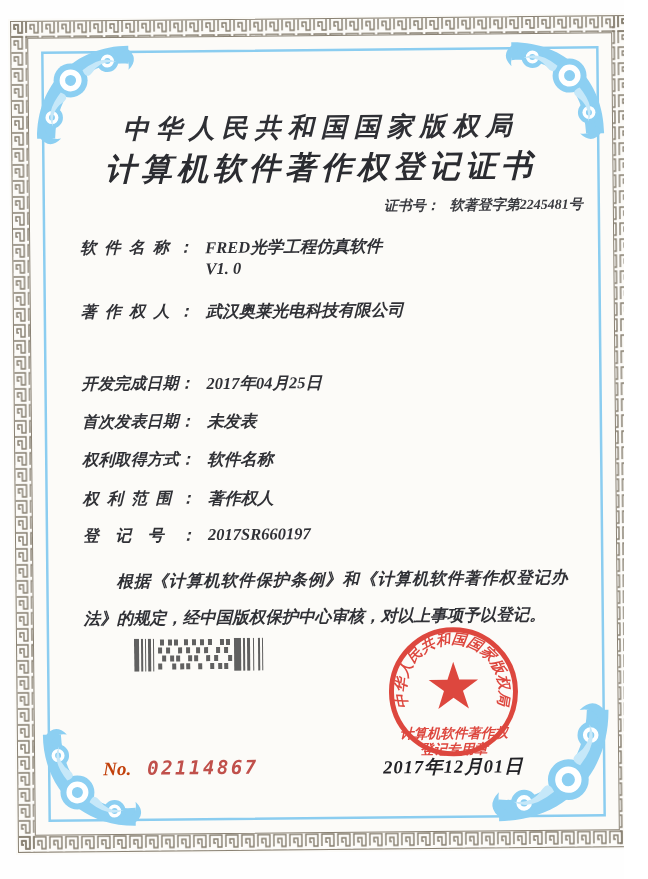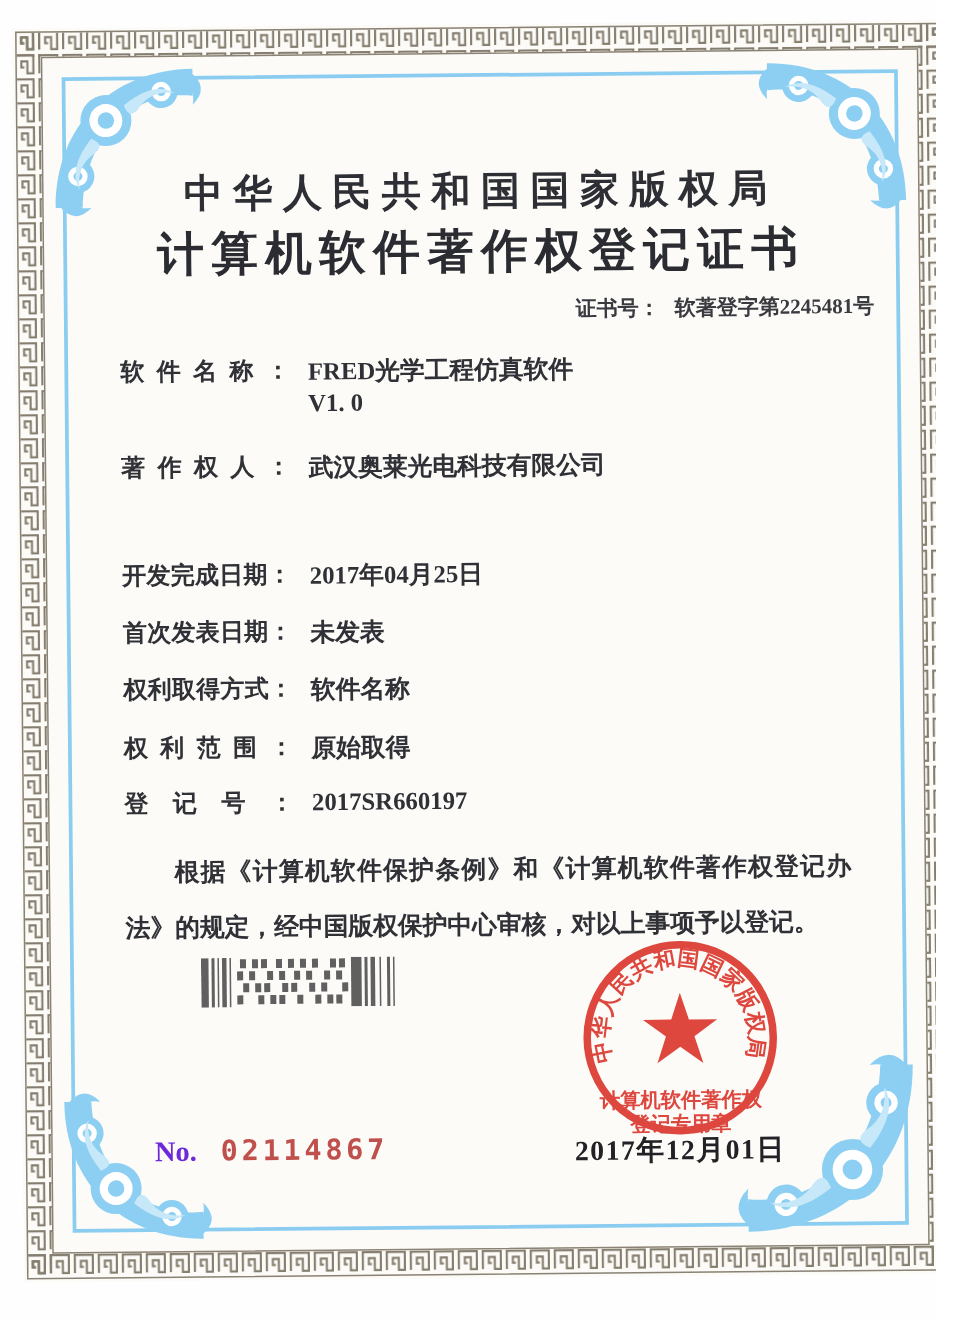--- a/index.html
+++ b/index.html
@@ -1,17 +1,17 @@
 <!DOCTYPE html>
 <html><head>
 <meta charset="utf-8">
 <style>
   html,body{margin:0;padding:0;background:#ffffff;}
   .stage{position:relative;width:624px;height:879px;background:#fefefe;overflow:hidden;
-         font-family:"Liberation Serif","DejaVu Serif",serif;color:#33343a;}
+         font-family:"Liberation Serif","DejaVu Serif",serif;color:#33343a;font-style:italic;}
   .cert{position:absolute;left:12px;top:16px;width:623px;height:836px;background:#fcfbf8;
         transform:rotate(-0.55deg);transform-origin:50% 50%;}
   .frame-svg{position:absolute;left:0;top:0;width:623px;height:836px;}
   .block{position:absolute;white-space:nowrap;}
   .title1{top:94px;left:0;width:623px;text-align:center;font-size:26px;font-weight:700;
           letter-spacing:7px;color:#2e2f34;}
   .title2{top:131px;left:0;width:623px;text-align:center;font-size:31px;font-weight:700;
           letter-spacing:5px;color:#2b2c31;}
   .certno{top:182px;left:374px;font-size:14px;font-weight:600;color:#3a3b40;}
   .certno .v{margin-left:10px;}
@@ -19,21 +19,21 @@
   .flabel{display:inline-block;width:113px;font-size:16px;font-weight:600;
           text-align:justify;text-align-last:justify;vertical-align:top;color:#303136;}
   .fvalue{margin-left:12px;font-weight:600;color:#303136;display:inline-block;vertical-align:top;}
   .fvalue .l2{display:block;}
   .statement{position:absolute;top:545px;left:70px;width:484px;font-size:16.5px;line-height:37px;
              text-align:justify;text-indent:2em;white-space:normal;font-weight:600;color:#303136;}
   .barcode{position:absolute;left:120px;top:621px;}
   .seal{position:absolute;left:363px;top:601px;mix-blend-mode:multiply;opacity:.92;}
   .sealdate{top:739px;left:368px;font-size:18.5px;font-weight:700;letter-spacing:1px;color:#222226;}
   .serial{top:739px;left:88px;font-size:19px;}
-  .serial .no{font-weight:700;color:#6d28d9;}
+  .serial .no{font-weight:700;color:#c2410c;}
   .serial .digits{margin-left:16px;font-family:"DejaVu Sans Mono",monospace;
                   color:#c0504b;letter-spacing:2.5px;font-weight:600;}
 </style>
 </head>
 <body>
 
 <div class="stage">
   <div class="cert">
 
     <svg class="frame-svg" viewBox="0 0 623 836" xmlns="http://www.w3.org/2000/svg">
@@ -92,21 +92,21 @@
     <div class="block frow" style="top:356px">
       <span class="flabel">开发完成日期：</span><span class="fvalue">2017年04月25日</span>
     </div>
     <div class="block frow" style="top:394px">
       <span class="flabel">首次发表日期：</span><span class="fvalue">未发表</span>
     </div>
     <div class="block frow" style="top:432px">
       <span class="flabel">权利取得方式：</span><span class="fvalue">软件名称</span>
     </div>
     <div class="block frow" style="top:471px">
-      <span class="flabel">权利范围：</span><span class="fvalue">原始取得</span>
+      <span class="flabel">权利范围：</span><span class="fvalue">著作权人</span>
     </div>
     <div class="block frow" style="top:508px">
       <span class="flabel">登记号：</span><span class="fvalue">2017SR660197</span>
     </div>
 
     <div class="statement">根据《计算机软件保护条例》和《计算机软件著作权登记办法》的规定，经中国版权保护中心审核，对以上事项予以登记。</div>
 
     <svg class="barcode" width="142" height="33" viewBox="0 0 142 33" xmlns="http://www.w3.org/2000/svg">
       <g fill="#4a4a4a" opacity="0.88">
         <rect x="0" y="0" width="5" height="33"></rect>

